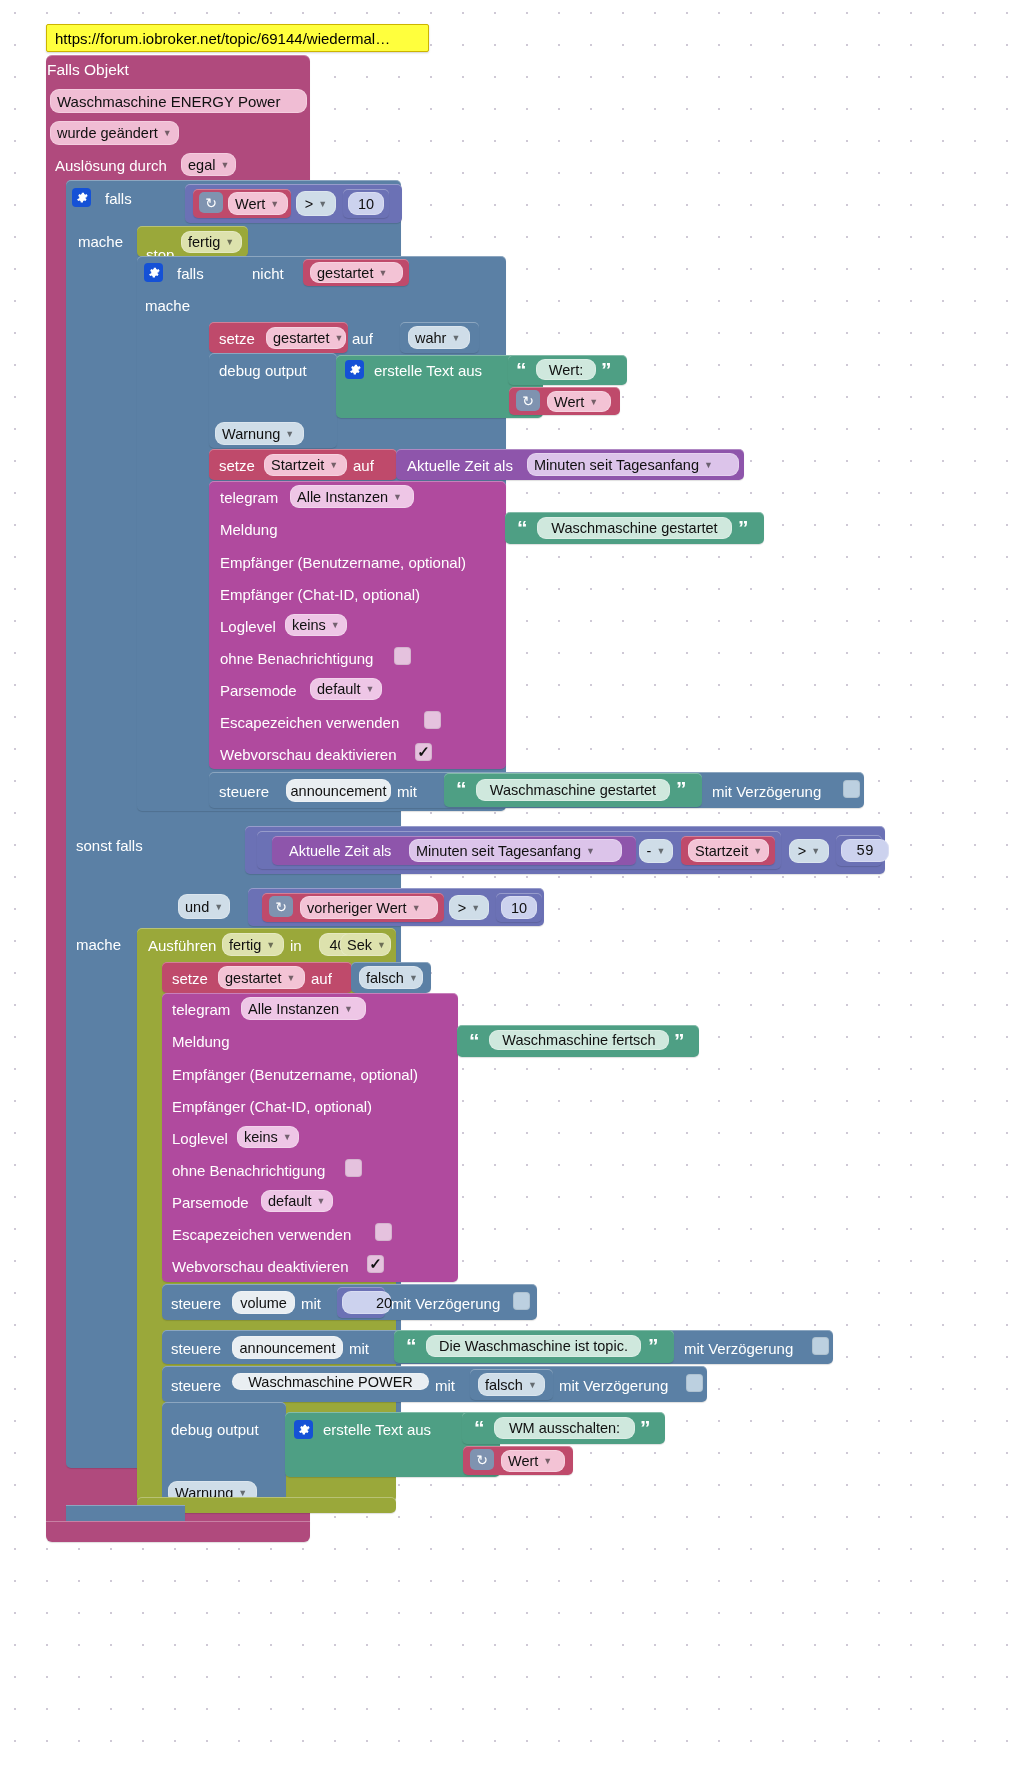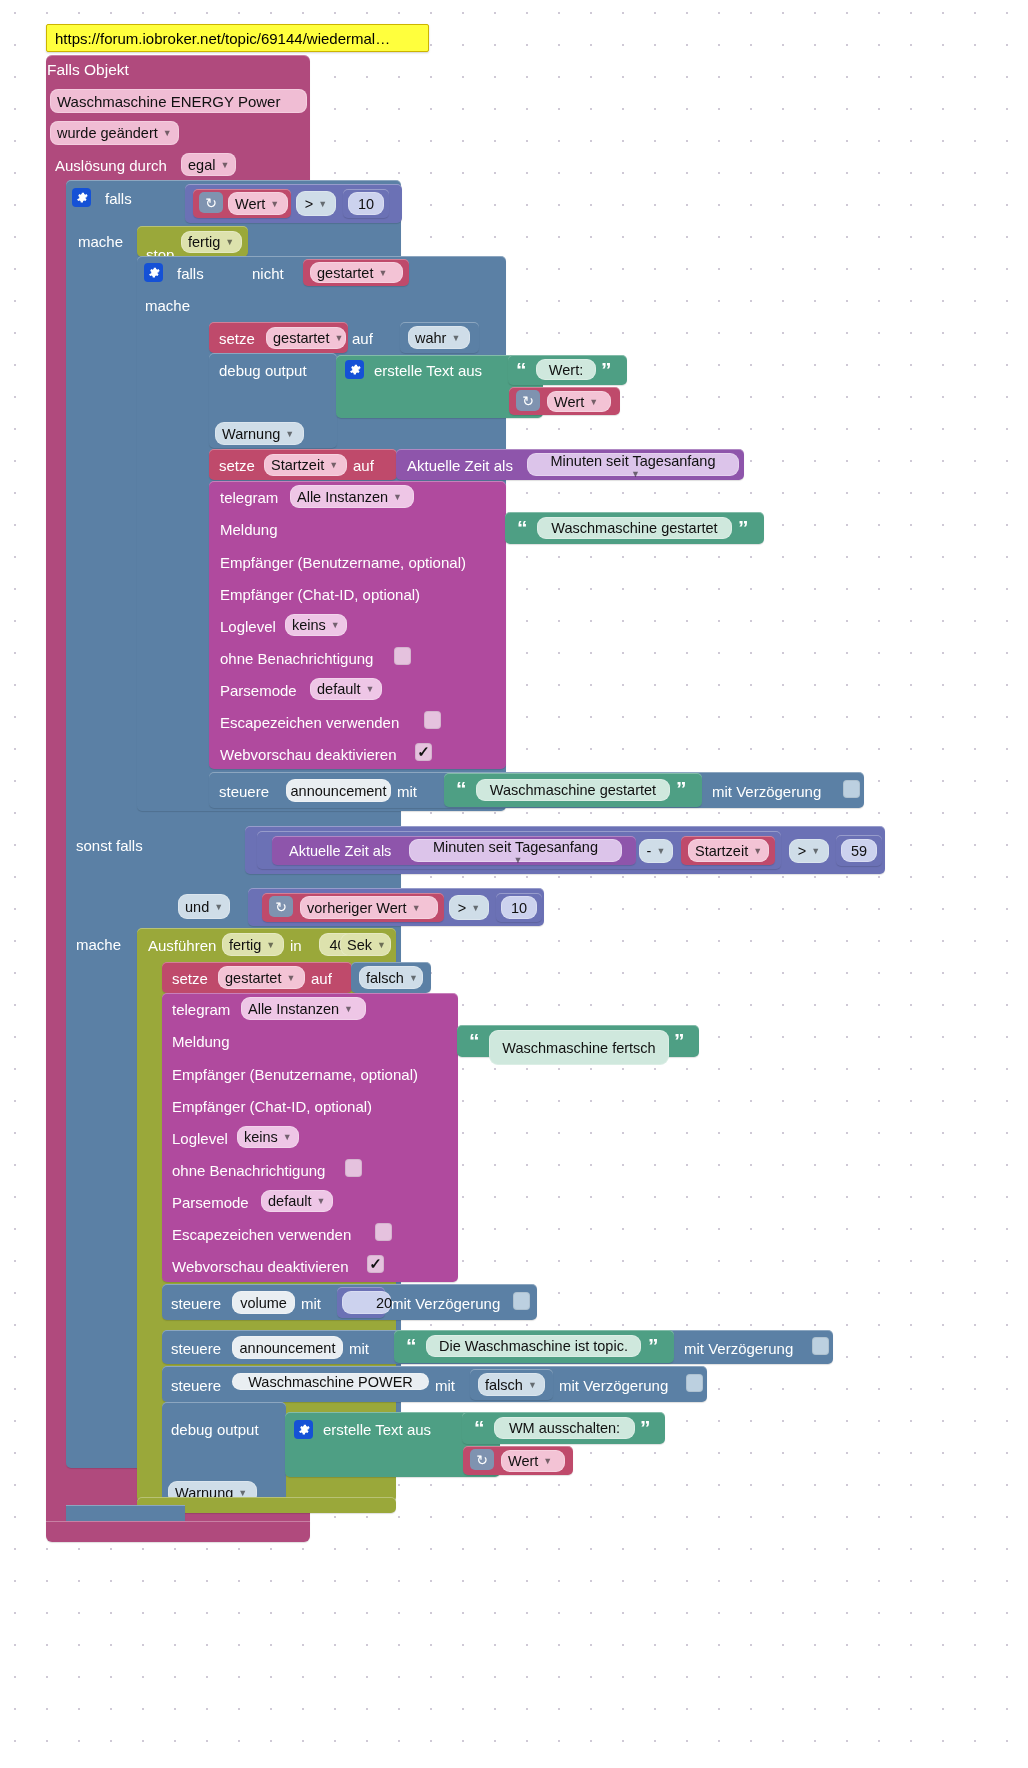--- a/index.html
+++ b/index.html
@@ -51,25 +51,25 @@
   .c-control   { background:#5b80a5; }              
   .c-loop      { background:#9aa83a; }              
   .c-var       { background:#bf4a6b; }              
   .c-text      { background:#4e9f84; }              
   .c-logic     { background:#5b80a5; }
   .c-math      { background:#6b71b5; }              
   .c-time      { background:#8e55ab; }              
   .c-telegram  { background:#b04a9e; }              
   .c-compare   { background:#6b71b5; }
 
-  .f-pinklight { background:#f0bdd4;border-radius:8px; }
+  .f-pinklight { background:#f0bdd4; }
   .f-pink      { background:#f3c3d5; }
   .f-greenl    { background:#cfe8dd; }
   .f-bluel     { background:#cfdde8; }
-  .f-purplel   { background:#dcc4ea;flex-direction:column; }
+  .f-purplel   { background:#dcc4ea; }
   .f-olivel    { background:#dde2ad; }
   .f-magental  { background:#eec6e6; }
   .f-white     { background:#e9eef2; }
   .f-num       { background:#ccd2ee; }
 
   .mutator {
     position:absolute;
     width:19px; height:19px; border-radius:4px;
     background:#1551d6;
     display:flex; align-items:center; justify-content:center;
@@ -326,21 +326,21 @@
   <div class="blk c-var" style="left:681px; top:836px; width:94px; height:29px;"></div>
   <div class="field f-pink" style="left:688px; top:839px; width:81px; height:23px; justify-content:flex-start;">
     <span>Startzeit</span>
     <span class="caret">▼</span>
   </div>
   <div class="field f-bluel" style="left:789px; top:839px; width:40px; height:24px;">
     <span>&gt;</span>
     <span class="caret">▼</span>
   </div>
   <div class="blk c-math" style="left:836px; top:835px; width:46px; height:31px;"></div>
-  <div class="field f-num" style="left:841px; top:839px; width:36px; height:23px;">
+  <div class="field f-num" style="left:841px; top:839px; width:48px; height:23px;font-family:Liberation Mono, monospace;">
     <span>59</span>
   </div>
 
   <div class="field f-bluel" style="left:178px; top:894px; width:52px; height:25px; justify-content:flex-start;">
     <span>und</span>
     <span class="caret">▼</span>
   </div>
 
   <div class="blk c-compare" style="left:248px; top:888px; width:296px; height:38px;"></div>
   <div class="blk c-var" style="left:262px; top:893px; width:182px; height:29px;"></div>
@@ -391,21 +391,21 @@
   <div class="blk c-telegram" style="left:162px; top:993px; width:296px; height:289px;"></div>
   <div class="lbl" style="left:172px; top:1001px;">telegram</div>
   <div class="field f-magental" style="left:241px; top:997px; width:125px; height:23px; justify-content:flex-start;">
     <span>Alle Instanzen</span>
     <span class="caret">▼</span>
   </div>
 
   <div class="lbl" style="left:172px; top:1033px;">Meldung</div>
   <div class="blk c-text" style="left:457px; top:1025px; width:242px; height:32px;"></div>
   <div class="quote" style="left:469px; top:1030px;">“</div>
-  <div class="field f-greenl" style="left:489px; top:1030px; width:180px; height:35px;">
+  <div class="field f-greenl" style="left:489px; top:1030px; width:180px; height:20px;">
     <span>Waschmaschine fertsch</span>
   </div>
   <div class="quote" style="left:674px; top:1030px;">”</div>
 
   <div class="lbl" style="left:172px; top:1066px;">Empfänger (Benutzername, optional)</div>
   <div class="lbl" style="left:172px; top:1098px;">Empfänger (Chat-ID, optional)</div>
 
   <div class="lbl" style="left:172px; top:1130px;">Loglevel</div>
   <div class="field f-magental" style="left:237px; top:1126px; width:62px; height:22px; justify-content:flex-start;">
     <span>keins</span>

